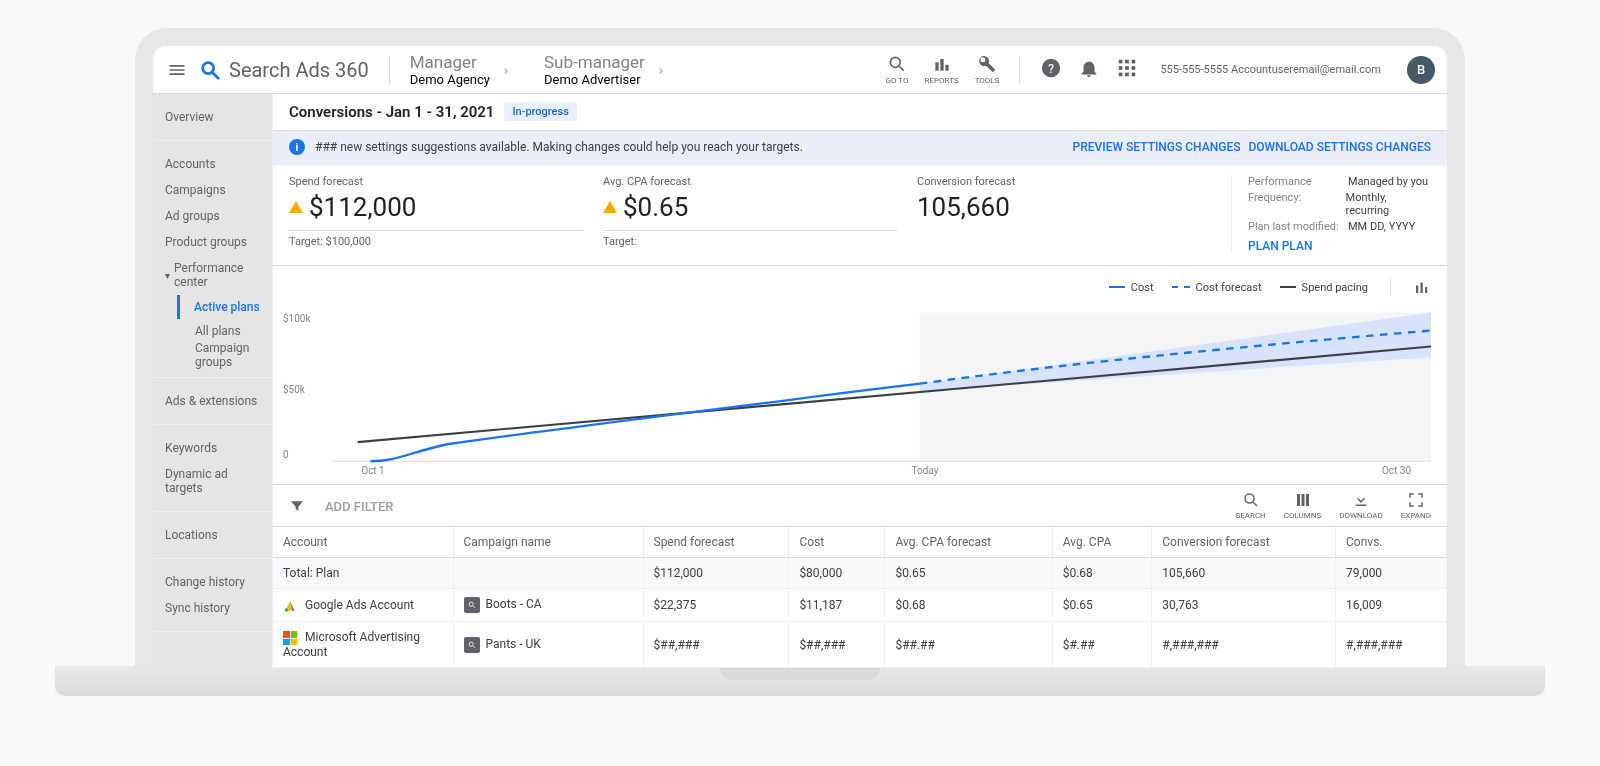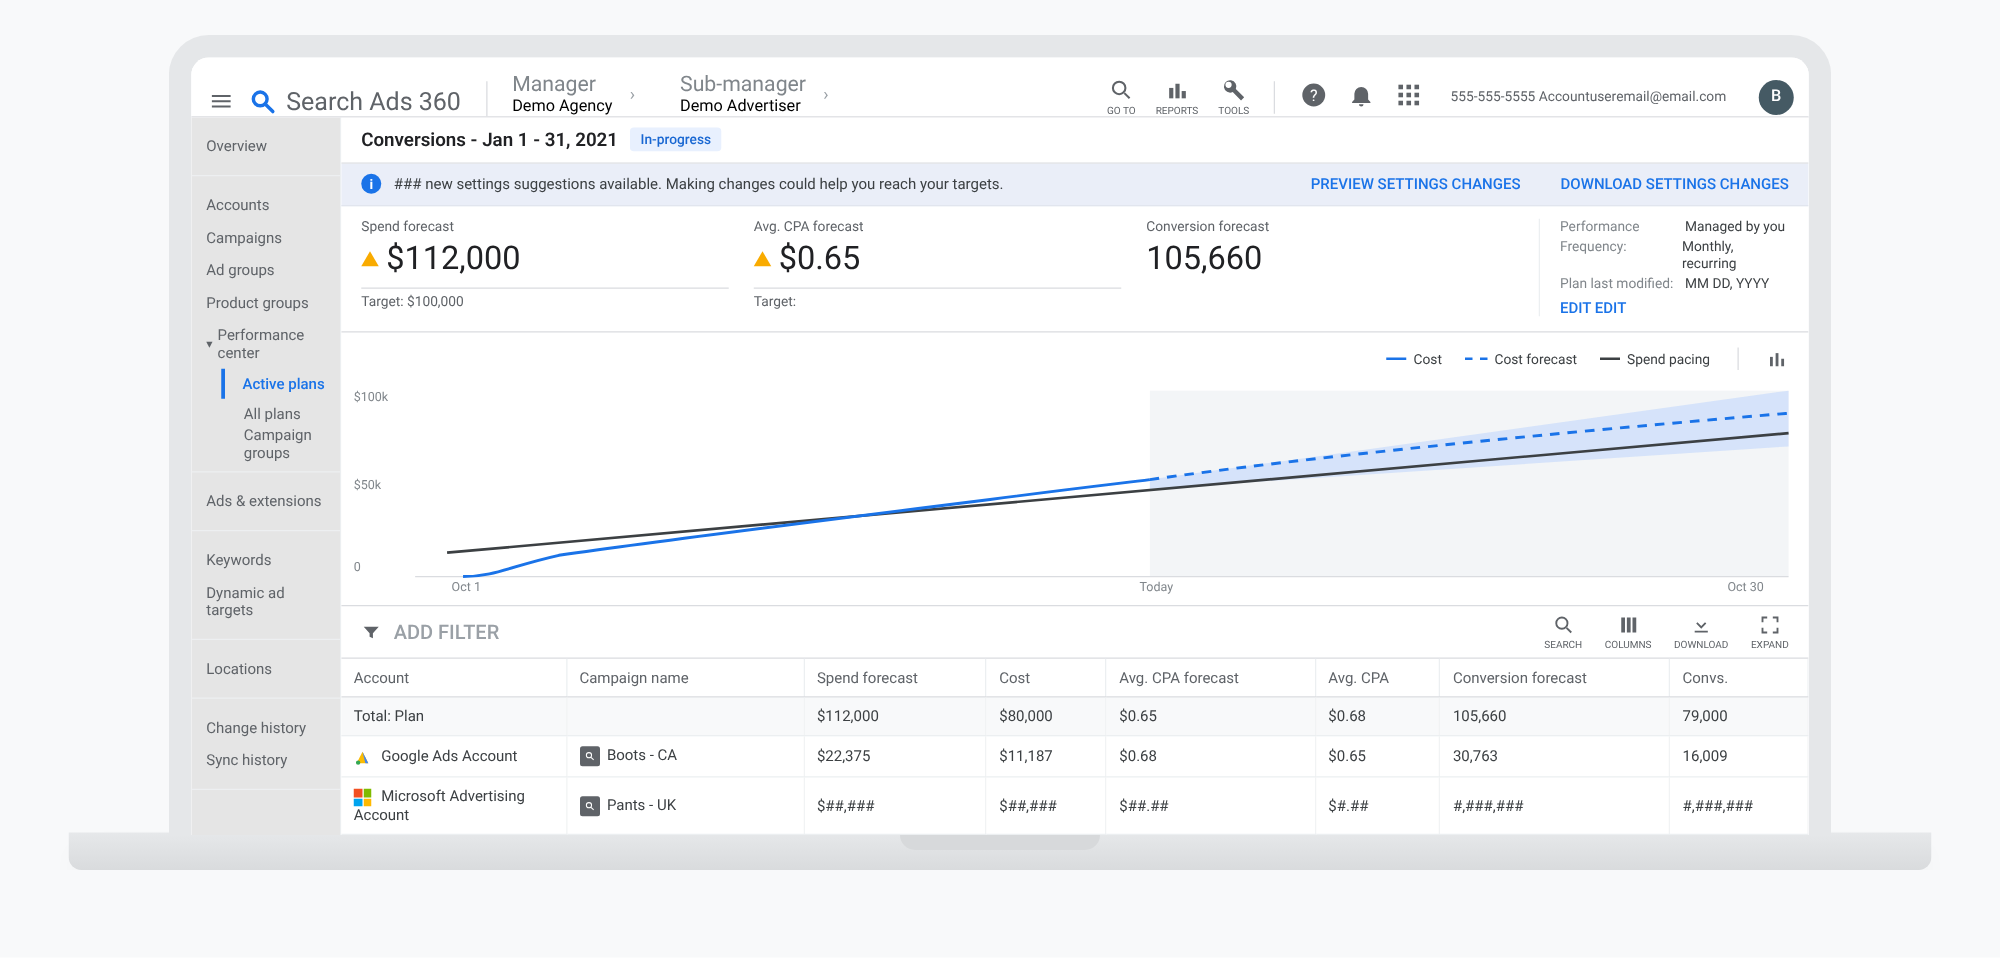--- a/index.html
+++ b/index.html
@@ -19,21 +19,21 @@
 *{box-sizing:border-box;font-family:Roboto,Arial,sans-serif}
 html,body{margin:0;padding:0;background:#f8f9fa}
 
 .laptop{margin:28px auto 0;width:1330px;}
 .screen{border:18px solid #e5e7e9;border-bottom:none;border-top-left-radius:32px;border-top-right-radius:32px;background:#fff;height:640px;overflow:hidden;position:relative}
 .base{height:30px;background:linear-gradient(#e6e8ea,#d9dbdd);border-bottom-left-radius:10px;border-bottom-right-radius:10px;margin:0 -80px;box-shadow:0 12px 24px -12px rgba(0,0,0,.25)}
 .notch{width:160px;height:14px;background:#d7d9db;margin:-2px auto 0;border-bottom-left-radius:12px;border-bottom-right-radius:12px}
 .app{display:flex;flex-direction:column;height:100%;}
 
 
-.topbar{display:flex;align-items:flex-end;height:48px;border-bottom:1px solid var(--border);background:#fff;padding:0 12px;gap:10px;color:var(--text)}
+.topbar{display:flex;align-items:center;height:48px;border-bottom:1px solid var(--border);background:#fff;padding:0 12px;gap:10px;color:var(--text)}
 .menu-icon{width:24px;height:24px;display:flex;align-items:center;justify-content:center;color:var(--muted)}
 .brand{display:flex;align-items:center;gap:8px;font-size:20px;color:#5f6368;font-weight:400}
 .brand svg{color:#1a73e8}
 .crumbsep{width:1px;background:#dadce0;height:28px;margin:0 10px}
 .crumb{display:flex;flex-direction:column;justify-content:center;position:relative;padding-right:18px}
 .crumb .lbl{font-size:17px;color:var(--muted2)}
 .crumb .val{font-size:13px;color:#000000;font-weight:400}
 .crumb .chev{position:absolute;right:0;top:50%;transform:translateY(-50%);color:#9aa0a6;font-size:14px}
 .spacer{flex:1}
 .topicons{display:flex;align-items:center;gap:16px}
@@ -55,21 +55,21 @@
 .content{flex:1;display:flex;flex-direction:column;overflow:auto;background:#fff}
 
 
 .pagehd{display:flex;align-items:center;height:38px;padding:0 16px;border-bottom:1px solid var(--border)}
 .pagehd .title{font-size:15px;font-weight:600;color:#202124}
 .pagehd .badge{margin-left:10px;background:var(--badgebg);color:var(--badgetext);font-size:11px;padding:3px 8px;border-radius:3px;font-weight:500}
 
 
 .banner{display:flex;align-items:center;height:36px;background:#eaeef8;border-bottom:1px solid #e1e5ee;padding:0 16px;font-size:12px;color:#3c4043;gap:10px}
 .banner .info{width:16px;height:16px;border-radius:50%;background:#1a73e8;color:#fff;font-size:11px;display:flex;align-items:center;justify-content:center;font-weight:700}
-.banner .actions{margin-left:auto;display:flex;gap:32px}
+.banner .actions{margin-left:auto;display:flex;gap:8px}
 .banner .actions a{color:var(--blue);font-weight:500;font-size:12px;cursor:pointer}
 
 
 .stats{display:flex;border-bottom:1px solid var(--border);padding:10px 16px 12px;gap:0}
 .stat{flex:1;padding-right:20px}
 .stat .lbl{font-size:11px;color:#5f6368;margin-bottom:4px}
 .stat .val{font-size:26px;font-weight:400;color:#202124;display:flex;align-items:center;gap:6px}
 .stat .warn{width:0;height:0;border-left:7px solid transparent;border-right:7px solid transparent;border-bottom:12px solid var(--amber);display:inline-block}
 .stat .rule{border-top:1px solid #dadce0;margin:8px 0 4px;}
 .stat .tgt{font-size:11px;color:#5f6368}
@@ -88,21 +88,21 @@
 .leg-dark{width:16px;height:2px;background:#3c4043}
 .legend .vsep2{width:1px;height:18px;background:#dadce0;margin:0 4px}
 .chart{position:relative;height:170px}
 .chart svg{width:100%;height:100%}
 .yt{position:absolute;left:0;font-size:10px;color:#80868b;transform:translateY(-50%)}
 .xl{position:absolute;bottom:0;font-size:10px;color:#80868b;transform:translateX(-50%)}
 
 
 .tablewrap{border-top:1px solid var(--border);margin-top:6px}
 .tbar{display:flex;align-items:center;height:42px;padding:0 16px;border-bottom:1px solid var(--border)}
-.tbar .filt{display:flex;align-items:center;gap:10px;color:#80868b;font-size:16px;font-weight:500}
+.tbar .filt{display:flex;align-items:flex-end;gap:20px;color:#80868b;font-size:13px;font-weight:500}
 .tbar .right{margin-left:auto;display:flex;gap:18px}
 .tbar .right .tool{display:flex;flex-direction:column;align-items:center;color:#5f6368;font-size:8px;gap:2px}
 .tbar .right .tool svg{width:18px;height:18px}
 table{width:100%;border-collapse:collapse;font-size:12px;color:#3c4043}
 th{text-align:left;font-weight:400;color:#5f6368;padding:8px 10px;border-bottom:1px solid var(--border);border-right:1px solid #eceff1}
 td{padding:8px 10px;border-bottom:1px solid #eceff1;border-right:1px solid #f1f3f4}
 tr.total td{background:#f8f9fa;font-weight:400}
 .ico-sq{display:inline-flex;width:16px;height:16px;background:#5f6368;border-radius:2px;align-items:center;justify-content:center;margin-right:6px;vertical-align:middle}
 .ico-sq svg{width:10px;height:10px;color:#fff}
 .ico-ga{display:inline-block;width:14px;height:14px;margin-right:8px;vertical-align:middle}
@@ -271,21 +271,21 @@
                   <span class="v">Managed by you</span>
                 </div>
       <div class="row">
                   <span class="k">Frequency:</span>
                   <span class="v">Monthly, recurring</span>
                 </div>
       <div class="row">
                   <span class="k">Plan last modified:</span>
                   <span class="v">MM DD, YYYY</span>
                 </div>
-      <div class="edit">EDIT EDIT</div>
+      <div class="edit">PLAN PLAN</div>
     </div>
   </div>
 
   <div class="chartwrap">
     <div class="legend">
       <div class="item">
                   <span class="leg-solid"></span>
                   <span>Cost</span>
                 </div>
       <div class="item">

